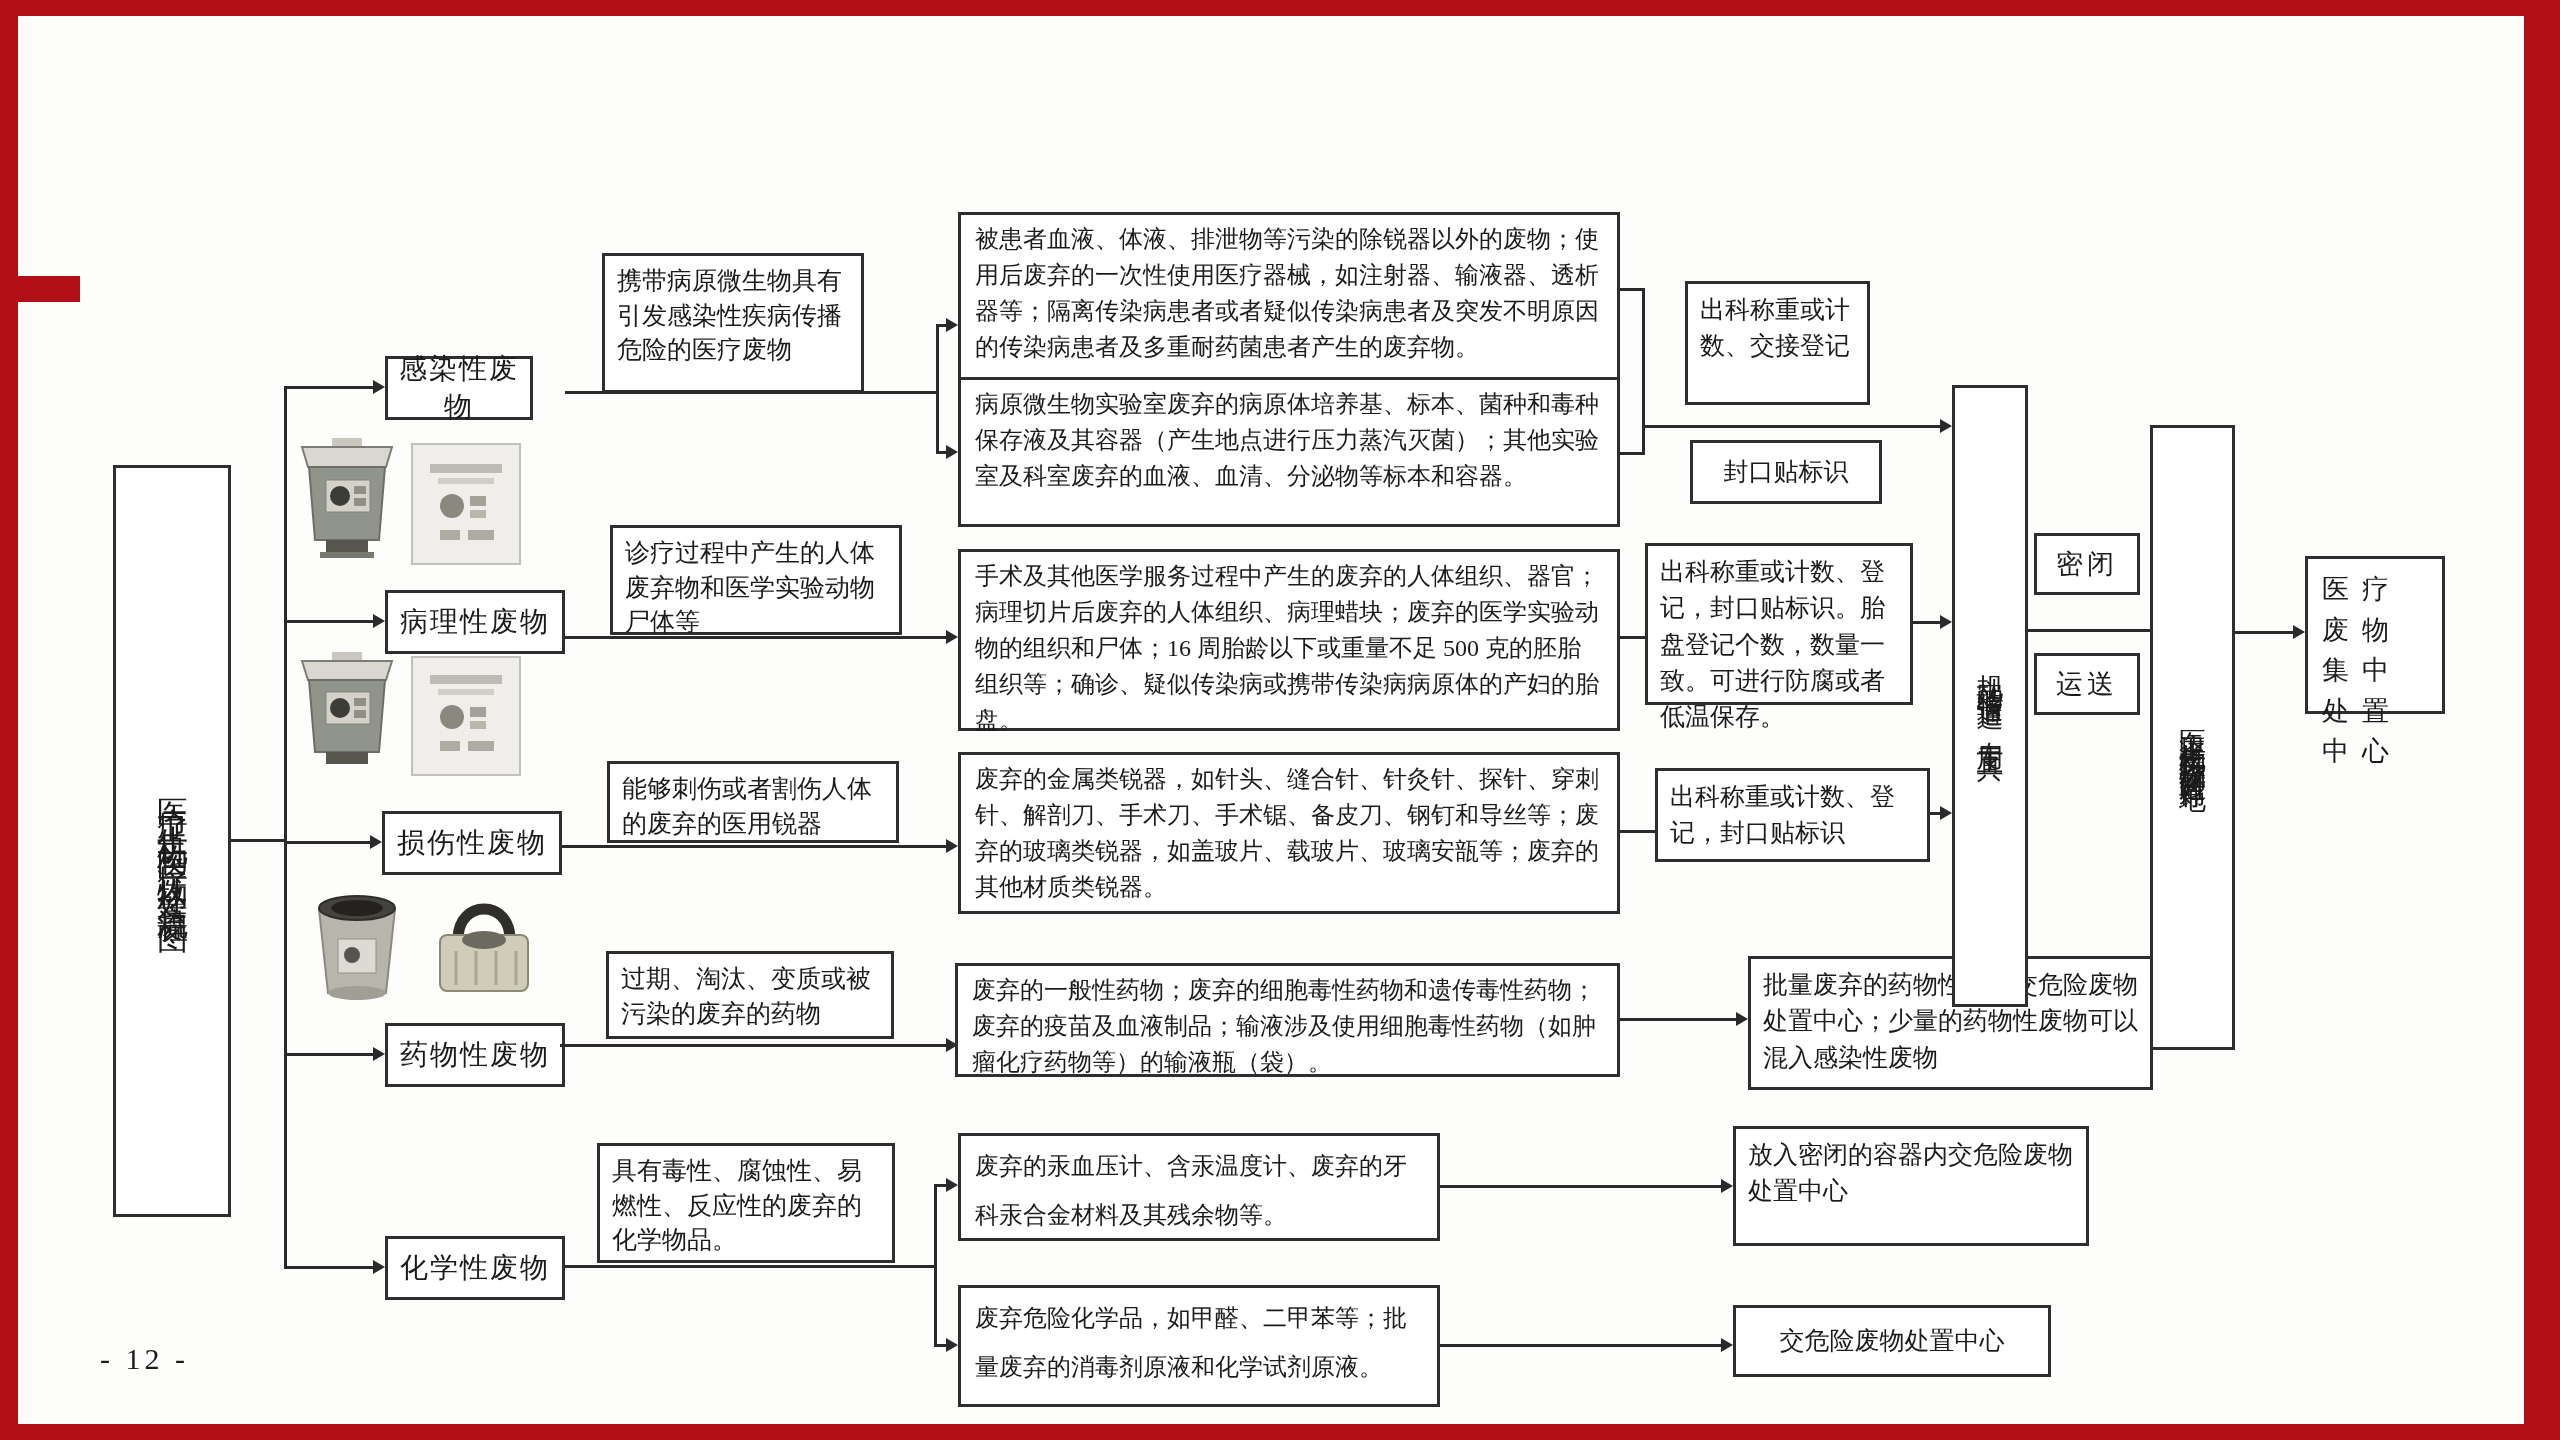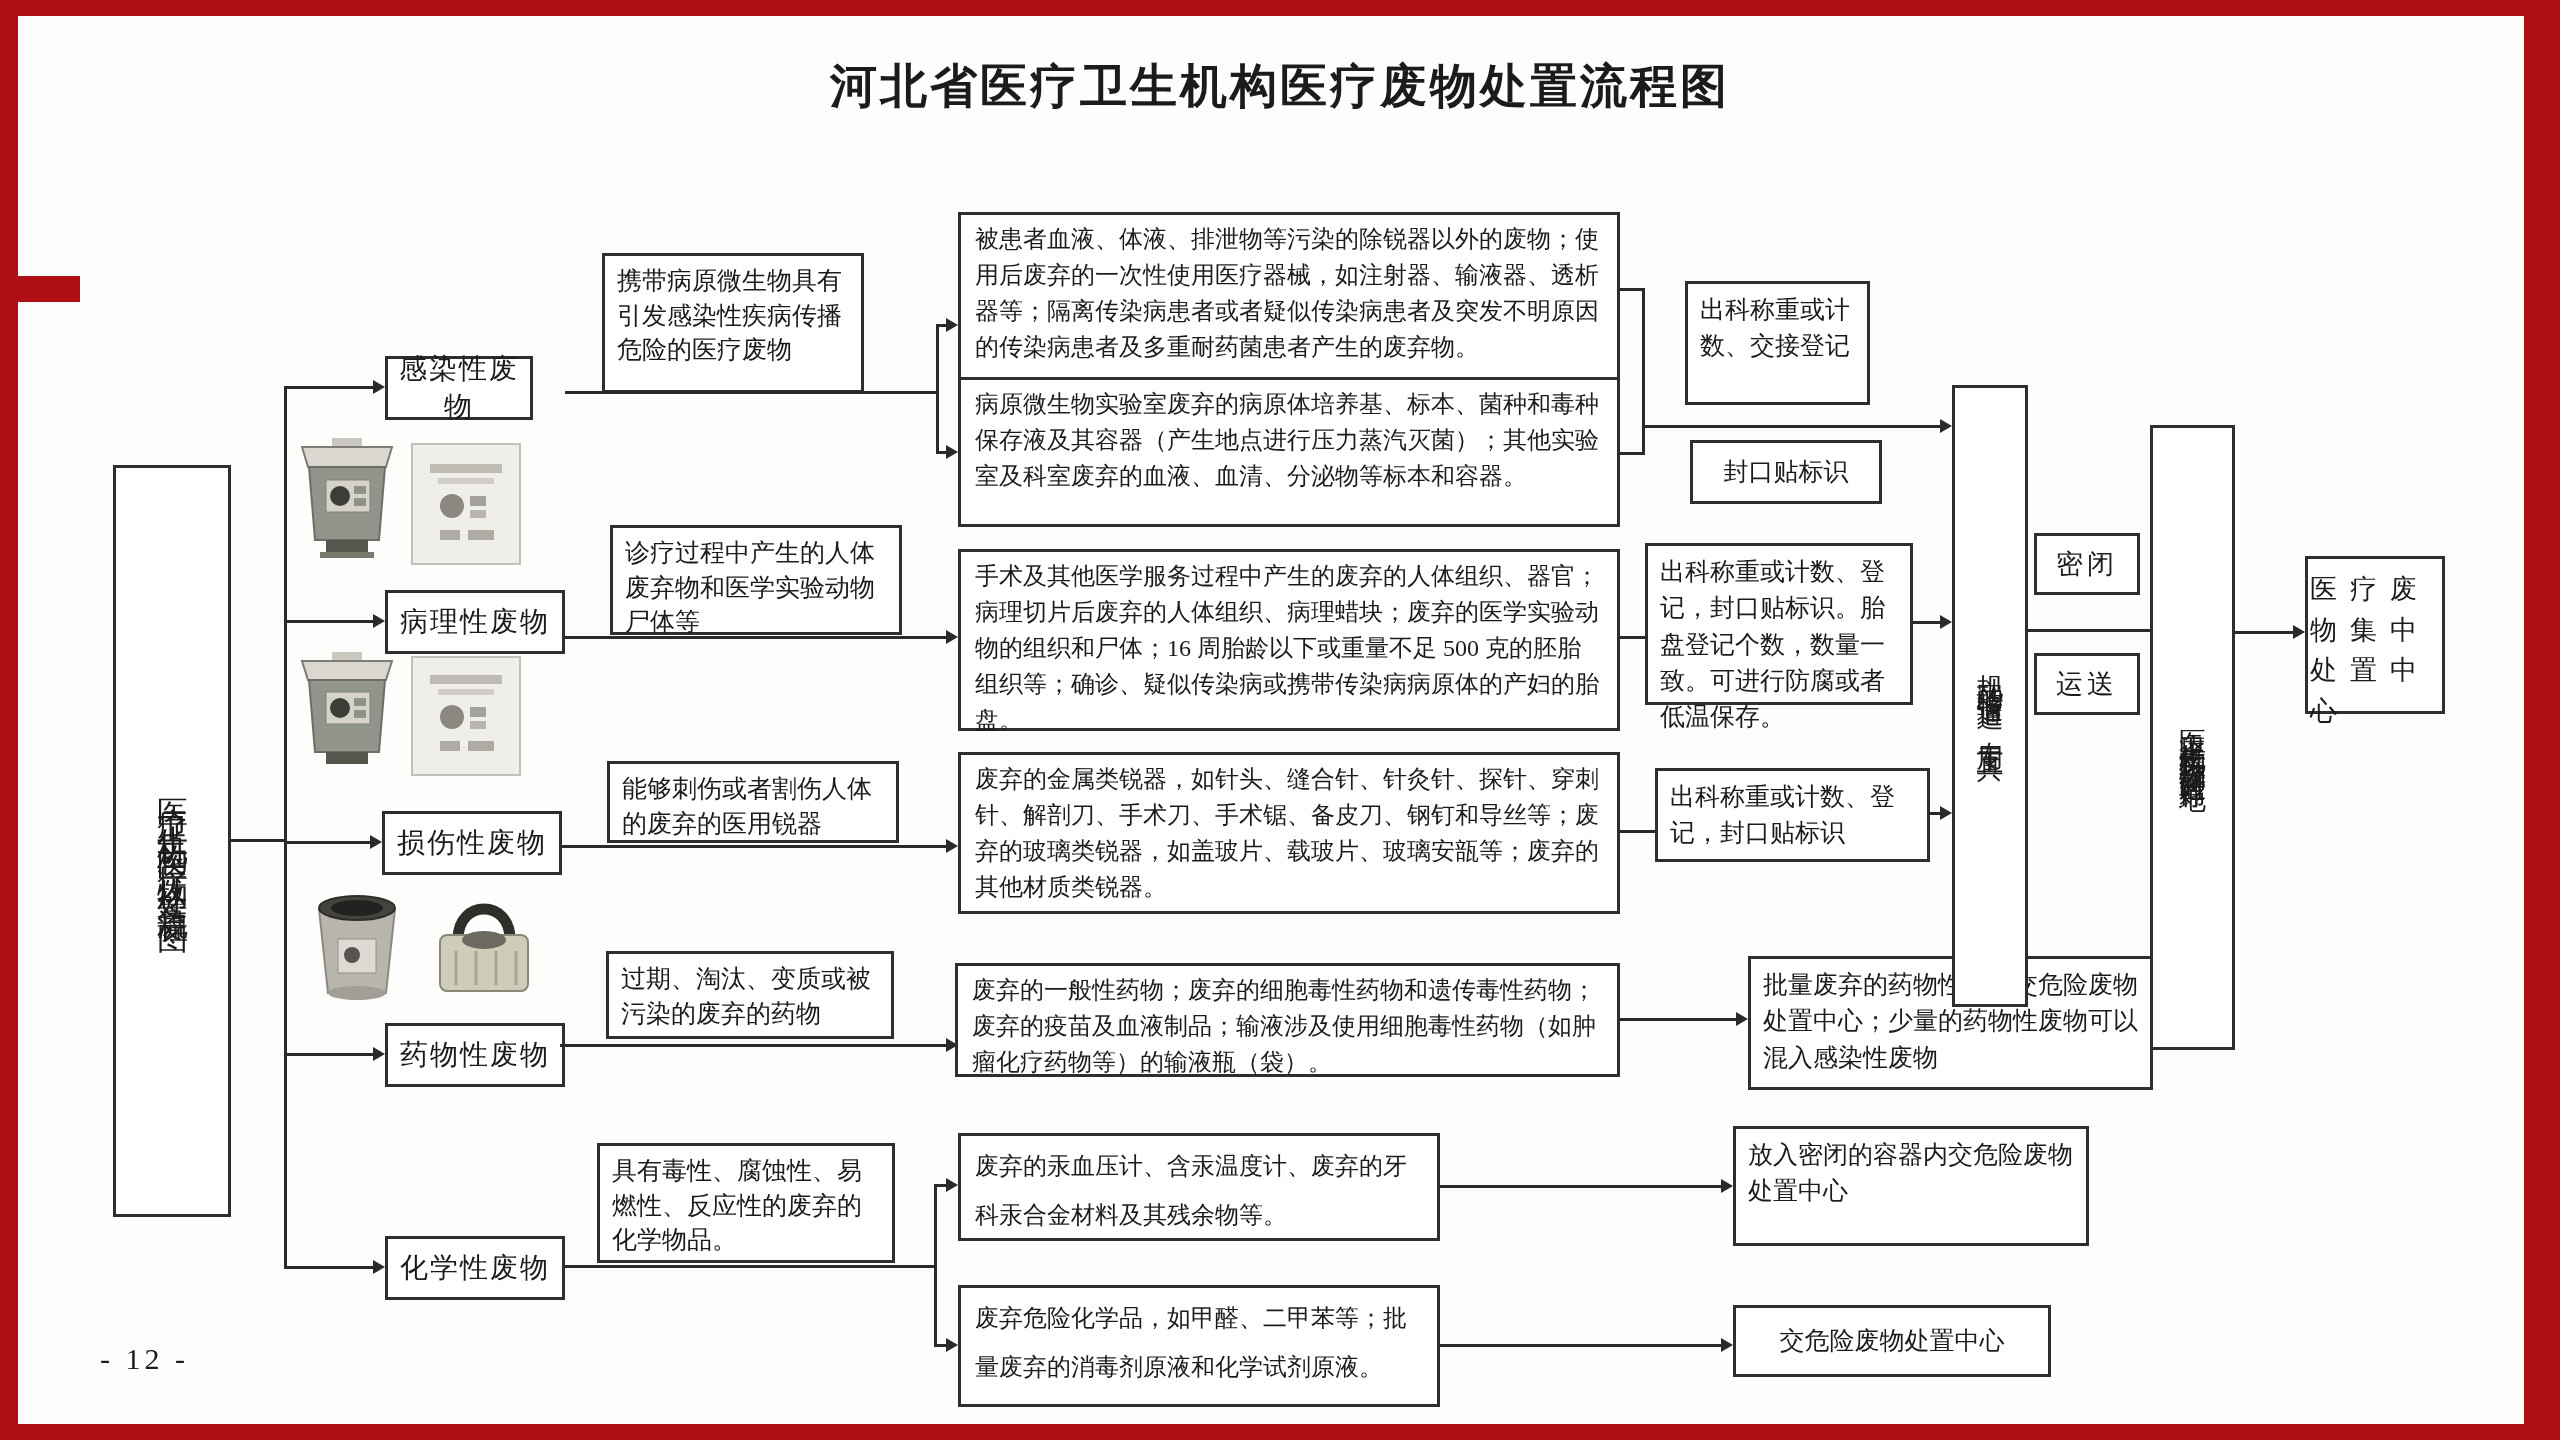--- a/index.html
+++ b/index.html
@@ -11,35 +11,34 @@
   .flex{display:flex;align-items:center;justify-content:center;text-align:center;}
   .ln{background:#2a2a2a;}
   .ar{width:0;height:0;border-top:7px solid transparent;border-bottom:7px solid transparent;border-left:12px solid #2a2a2a;}
   .vtext{writing-mode:vertical-rl;text-orientation:upright;}
   .title{font-size:47px;font-weight:bold;text-align:center;letter-spacing:3px;}
   .cat{font-size:28px;letter-spacing:2px;}
   .gls{font-size:25px;line-height:1.38;padding:8px 12px;text-align:left;}
   .dtl{font-size:24px;line-height:1.5;padding:6px 14px;text-align:left;}
   .nt{font-size:25px;line-height:1.45;padding:8px 12px;text-align:left;}
   .sp{line-height:2.05;}
-  .ctr{font-size:27px;line-height:1.5;letter-spacing:13px;padding:10px 4px 10px 2px;text-align:left;}
+  .ctr{font-size:27px;line-height:1.5;letter-spacing:13px;padding:10px 4px 10px 14px;text-align:left;}
   .pgnum{font-size:30px;letter-spacing:4px;}
 </style>
 </head>
 <body>
 
 <div class="stage">
 
   <div class="abs red" style="left:0;top:0;width:2560px;height:16px"></div>
   <div class="abs red" style="left:0;top:0;width:18px;height:1440px"></div>
   <div class="abs red" style="left:2524px;top:0;width:36px;height:1440px"></div>
   <div class="abs red" style="left:0;top:1424px;width:2560px;height:16px"></div>
   <div class="abs red" style="left:0;top:276px;width:80px;height:26px"></div>
 
-  <div class="abs title" style="left:600px;top:55px;width:1360px">河北省医疗卫生机构医疗废物处置流程图</div>
 
   <div class="abs box flex" style="left:113px;top:465px;width:118px;height:752px">
     <span class="vtext" style="font-size:31px;letter-spacing:9px">医疗卫生机构医疗废物处置流程图</span>
   </div>
 
   <div class="abs ln" style="left:231px;top:839px;width:54px;height:3px"></div>
   <div class="abs ln" style="left:284px;top:387px;width:3px;height:882px"></div>
   <div class="abs ln" style="left:284px;top:386px;width:90px;height:3px"></div>
   <div class="abs ar" style="left:373px;top:380px"></div>
   <div class="abs ln" style="left:284px;top:620px;width:90px;height:3px"></div>

